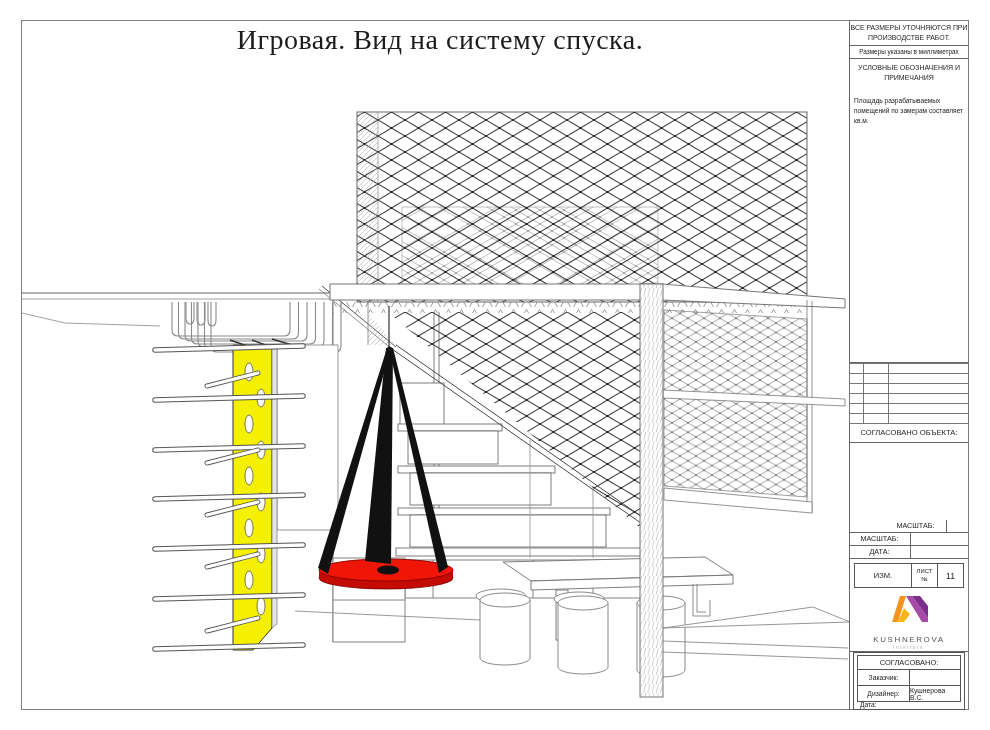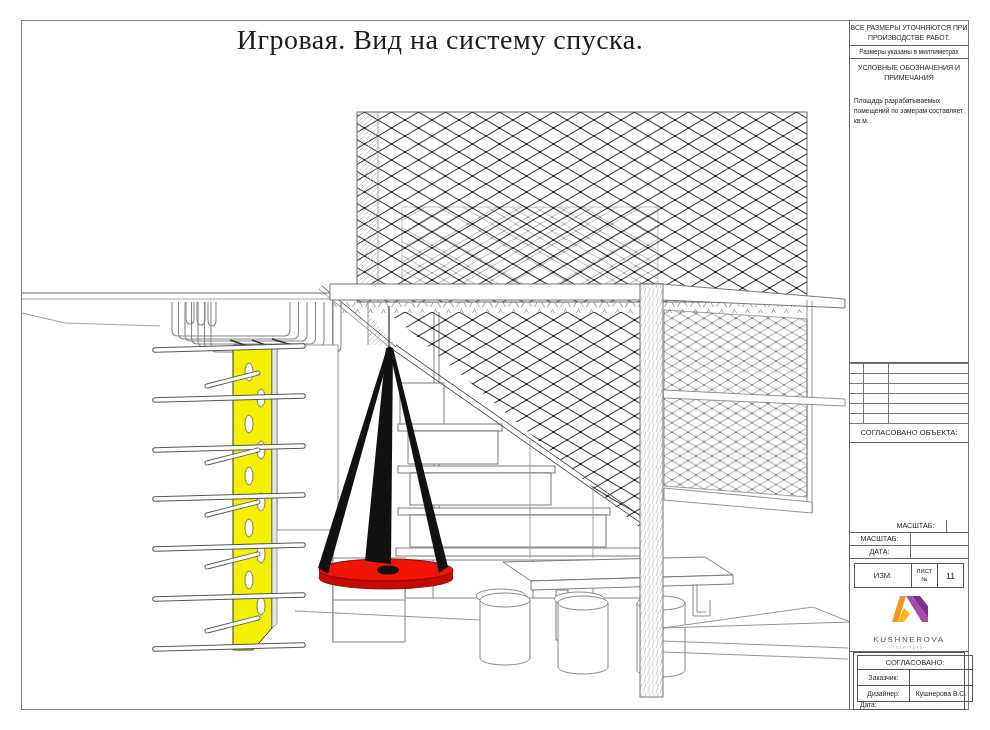--- a/index.html
+++ b/index.html
@@ -29,21 +29,21 @@
   .kv-row .lbl{display:inline-block;width:62px;border-right:1px solid #666;text-align:center;line-height:12px;height:12px;box-sizing:border-box;}
   .izm{position:absolute;left:854px;top:563px;width:110px;height:25px;border:1px solid #555;box-sizing:border-box;display:flex;}
   .izm .c1{width:57px;border-right:1px solid #555;font-size:7.6px;display:flex;align-items:center;justify-content:center;box-sizing:border-box;}
   .izm .c2{width:26px;border-right:1px solid #555;font-size:5.9px;line-height:1.3;display:flex;flex-direction:column;align-items:center;justify-content:center;box-sizing:border-box;}
   .izm .c3{flex:1;font-size:8.6px;display:flex;align-items:center;justify-content:center;}
   .logo{position:absolute;left:849px;top:591px;width:120px;height:61px;border-bottom:1px solid #666;box-sizing:border-box;
         display:flex;flex-direction:column;align-items:center;justify-content:center;}
   .logo-name{font-size:8px;letter-spacing:1.6px;color:#555;margin-top:12px;}
   .logo-sub{font-size:6px;letter-spacing:2px;color:#b5b0a8;transform:scale(.78);}
   .appr{position:absolute;left:853px;top:652px;width:112px;height:58px;border:1px solid #555;box-sizing:border-box;}
-  .appr-in{position:absolute;left:3px;top:2px;width:116px;border:1px solid #555;box-sizing:border-box;}
+  .appr-in{position:absolute;left:3px;top:2px;width:104px;border:1px solid #555;box-sizing:border-box;}
   .appr-h{font-size:7.5px;text-align:center;line-height:13px;height:13px;border-bottom:1px solid #555;}
   .appr-row{display:flex;height:15px;border-bottom:1px solid #555;font-size:6.8px;}
   .appr-row:last-child{border-bottom:none;}
   .appr-row .l{width:52px;border-right:1px solid #555;display:flex;align-items:center;justify-content:center;box-sizing:border-box;}
   .appr-row .v{flex:1;display:flex;align-items:center;justify-content:center;}
   .appr-date{position:absolute;left:6px;top:48px;font-size:6.6px;}
 </style>
 </head>
 <body>
 

